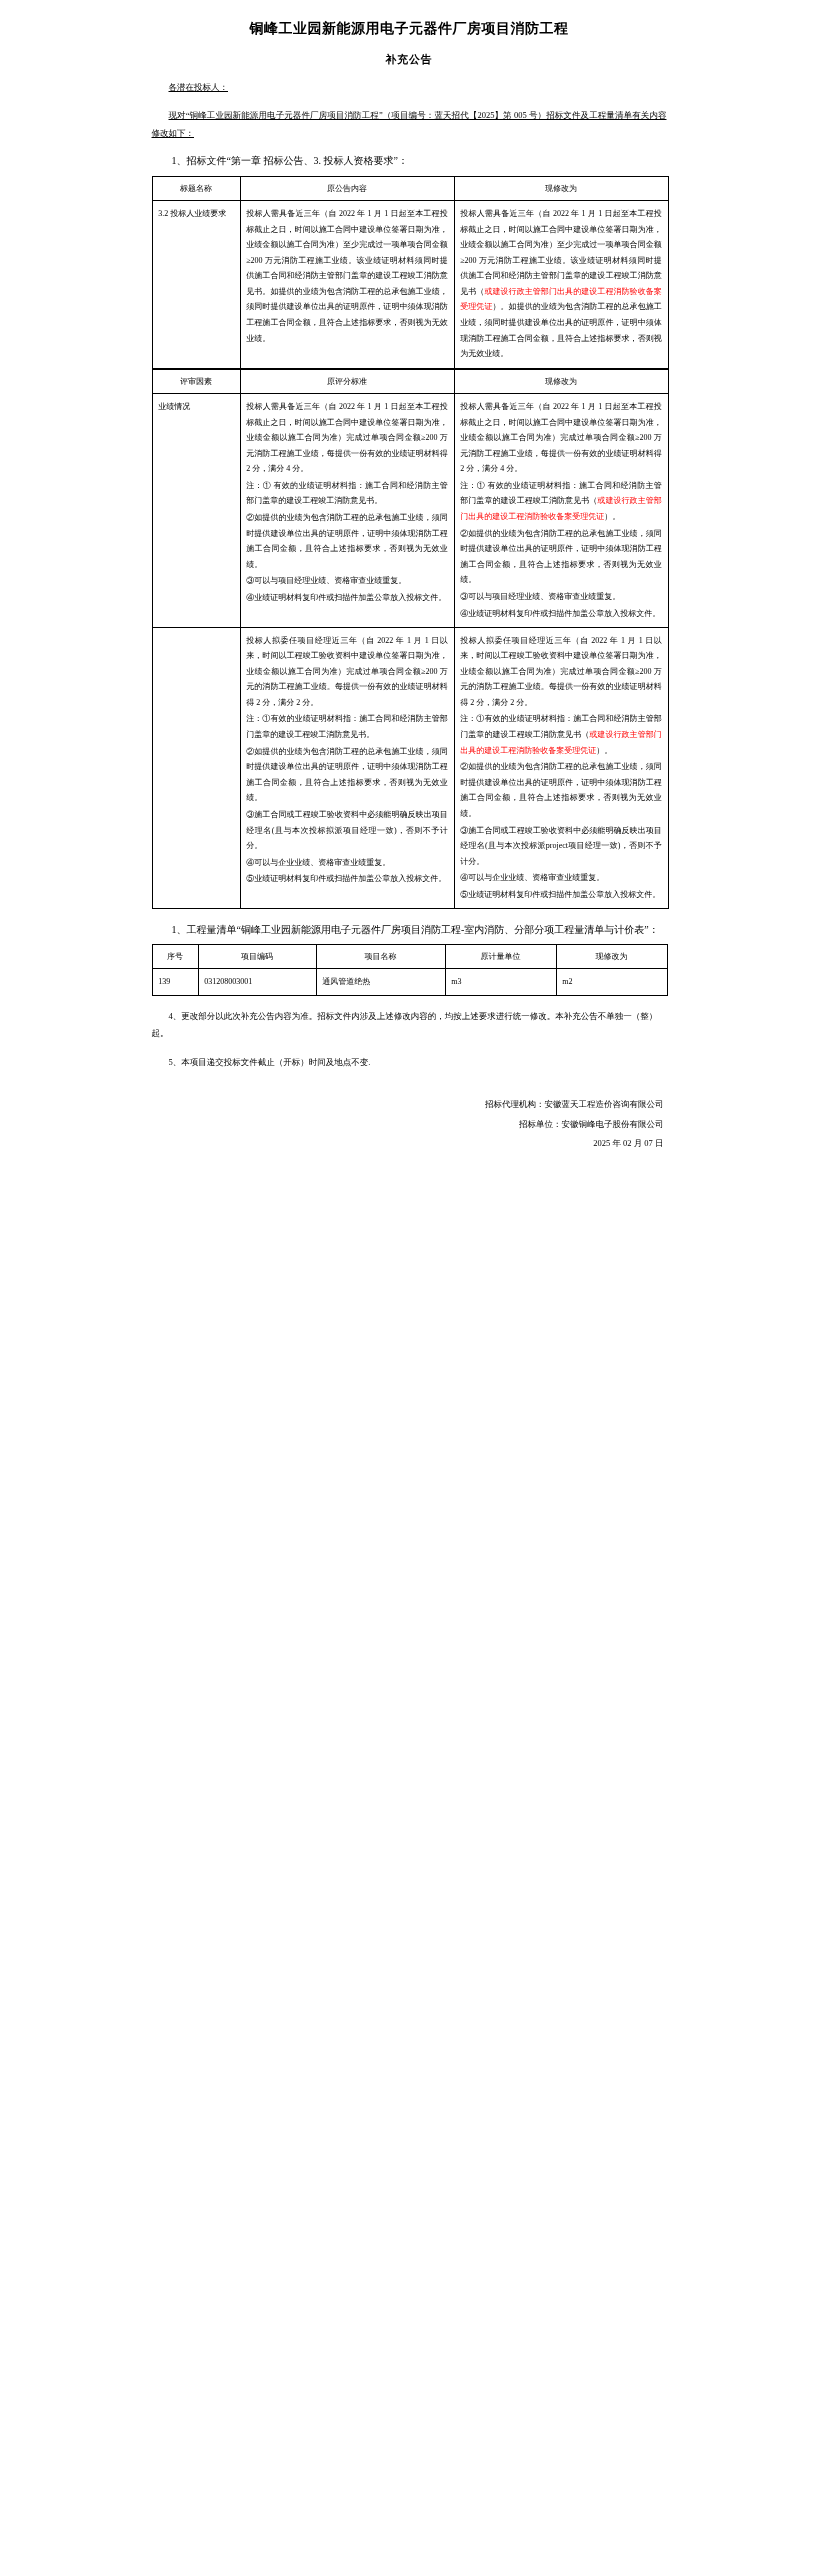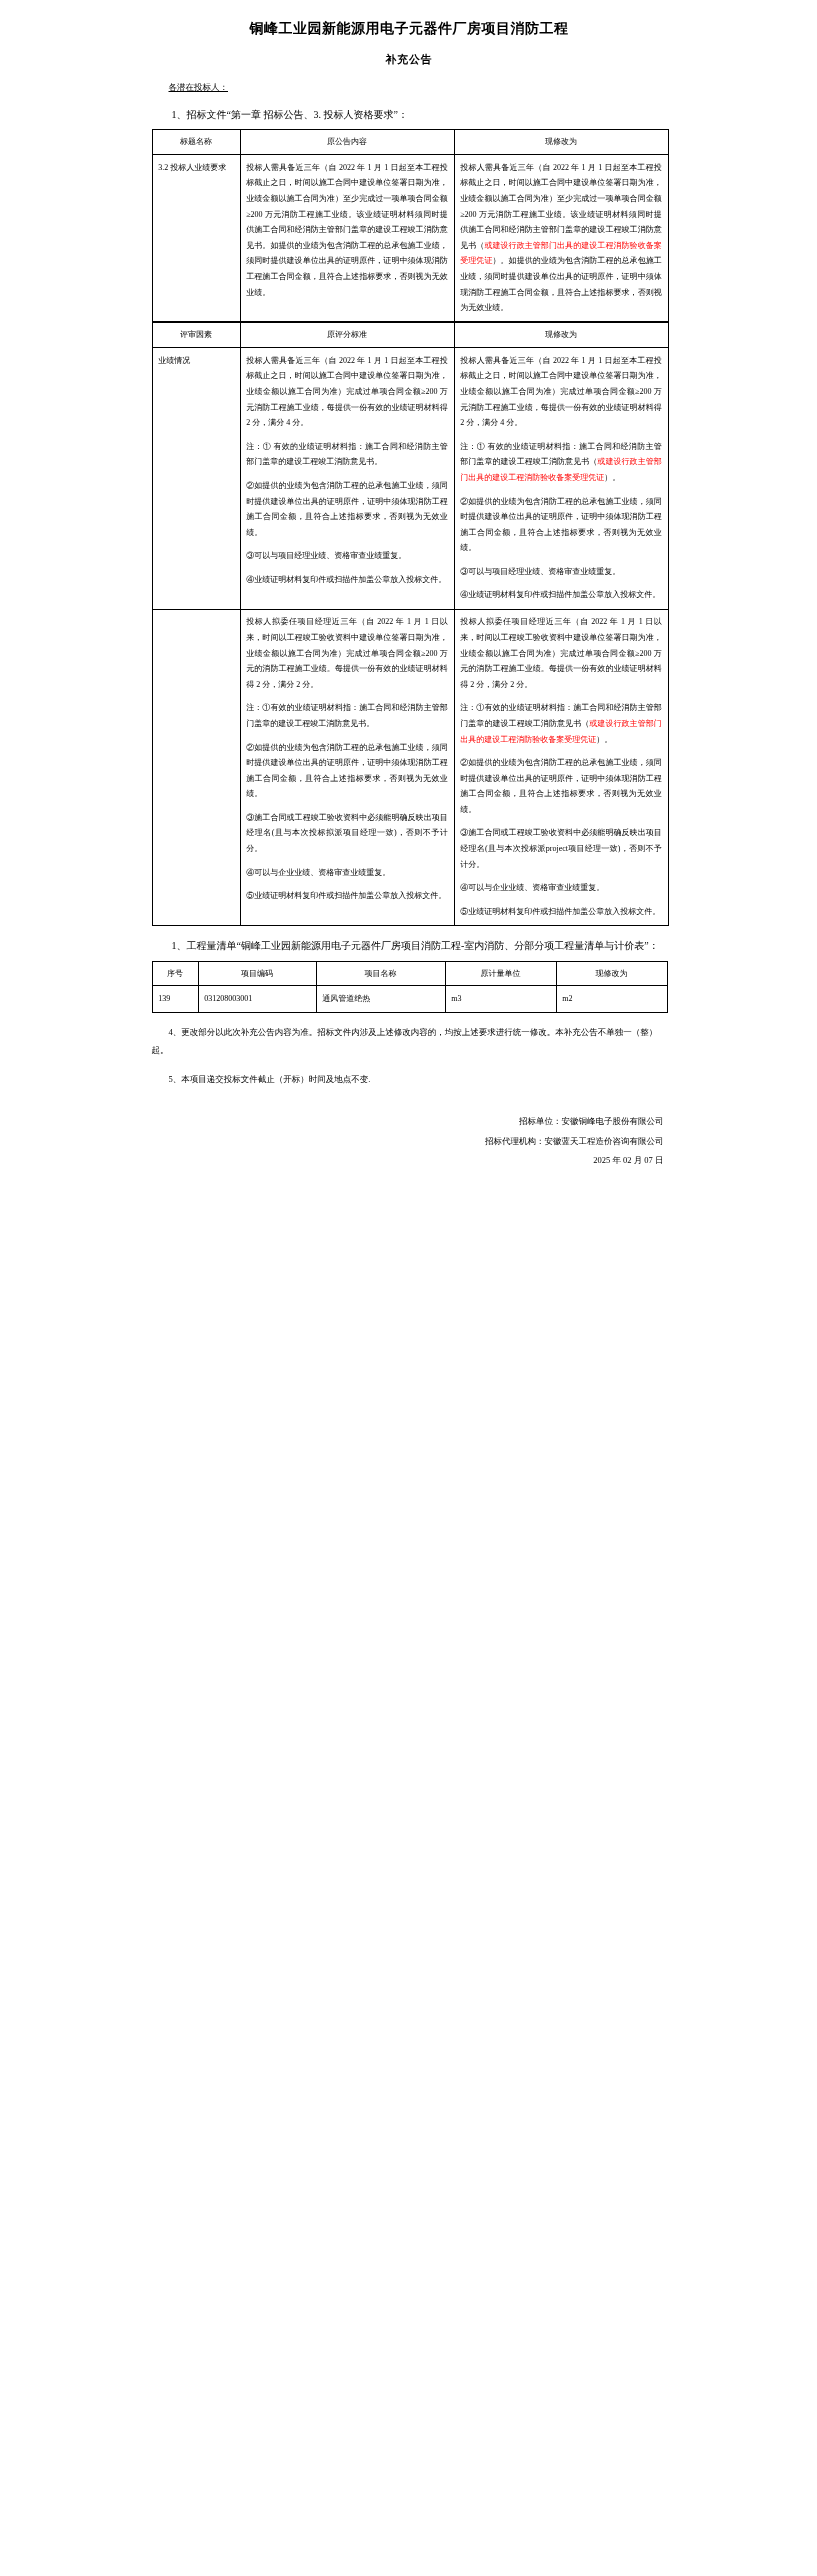--- a/index.html
+++ b/index.html
@@ -79,21 +79,21 @@
     vertical-align: middle;
     text-align: center;
   }
   .red {
     color: #ff0000;
   }
   p.c {
     margin: 0;
   }
   p.c + p.c {
-    margin-top: 8px;
+    margin-top: 1px;
   }
   .tbl-wrap {
     width: 515px;
     margin: 0 auto;
   }
   .tbl-wrap + .section-lead {
     margin-top: 10.3px;
   }
   .bom th, .bom td {
     text-align: center;
@@ -120,20 +120,21 @@
 </head>
 <body>
 
 <div class="page">
   <div class="inner">
 
     <div class="doc-title">铜峰工业园新能源用电子元器件厂房项目消防工程</div>
     <div class="doc-subtitle">补充公告</div>
 
     <div class="para indent2">各潜在投标人：</div>
+    <div class="para indent2">现对“铜峰工业园新能源用电子元器件厂房项目消防工程”（项目编号：蓝天招代【2025】第 005 号）招标文件及工程量清单有关内容修改如下：</div>
 
     <div class="section-lead">1、招标文件“第一章 招标公告、3. 投标人资格要求”：</div>
 
     <div class="tbl-wrap">
       <table class="tbl">
         <colgroup>
           <col style="width:88px">
           <col style="width:214px">
           <col style="width:214px">
         </colgroup>
@@ -250,23 +251,23 @@
           </tr>
         </tbody>
       </table>
     </div>
 
     <div class="tail">4、更改部分以此次补充公告内容为准。招标文件内涉及上述修改内容的，均按上述要求进行统一修改。本补充公告不单独一（整）起。</div>
     <div class="tail">5、本项目递交投标文件截止（开标）时间及地点不变.</div>
 
     <div class="signblock">
       <div>
+        <span>招标代理机构：</span><span>安徽蓝天工程造价咨询有限公司</span>
+      </div>
+      <div>
         <span>招标单位：</span><span>安徽铜峰电子股份有限公司</span>
       </div>
-      <div>
-        <span>招标代理机构：</span><span>安徽蓝天工程造价咨询有限公司</span>
-      </div>
       <div>2025 年 02 月 07 日</div>
     </div>
 
   </div>
 </div>
 
 
 </body></html>

